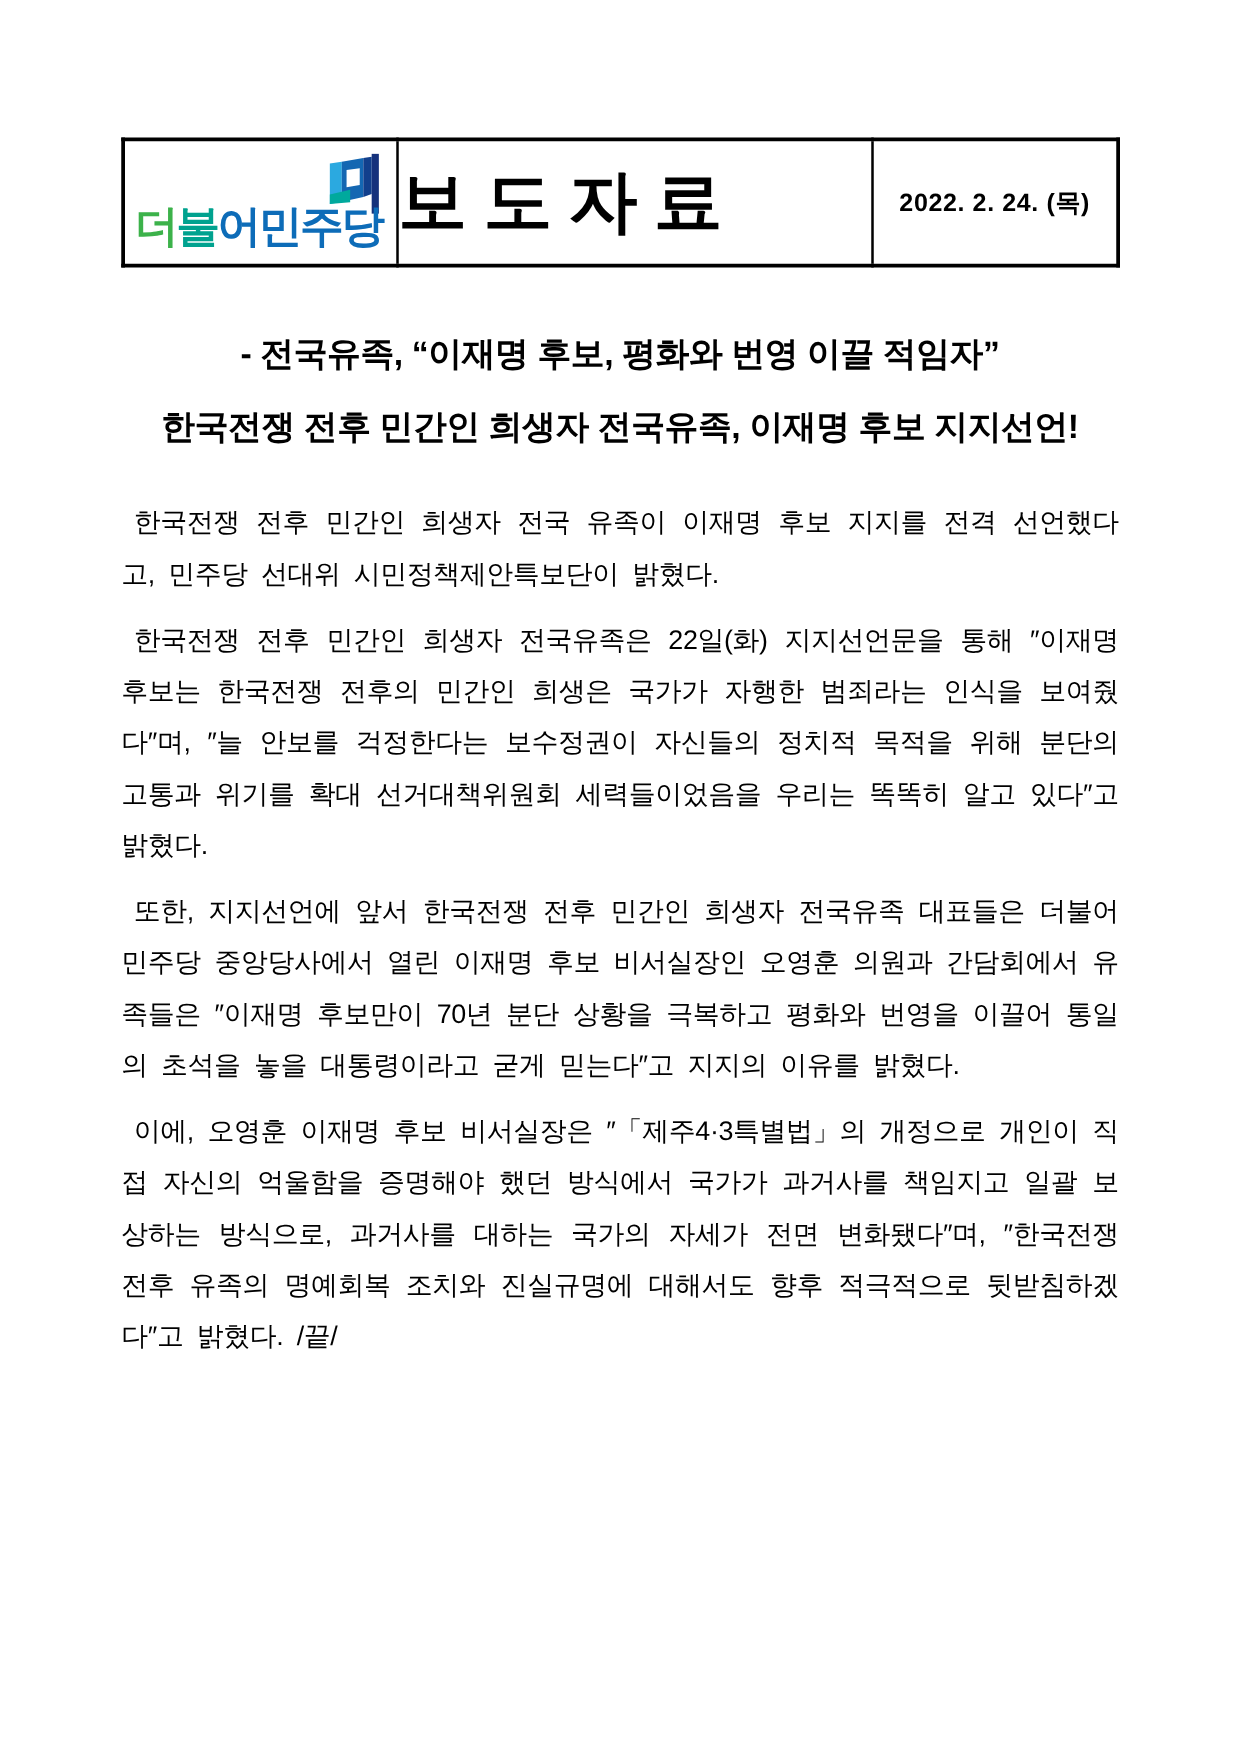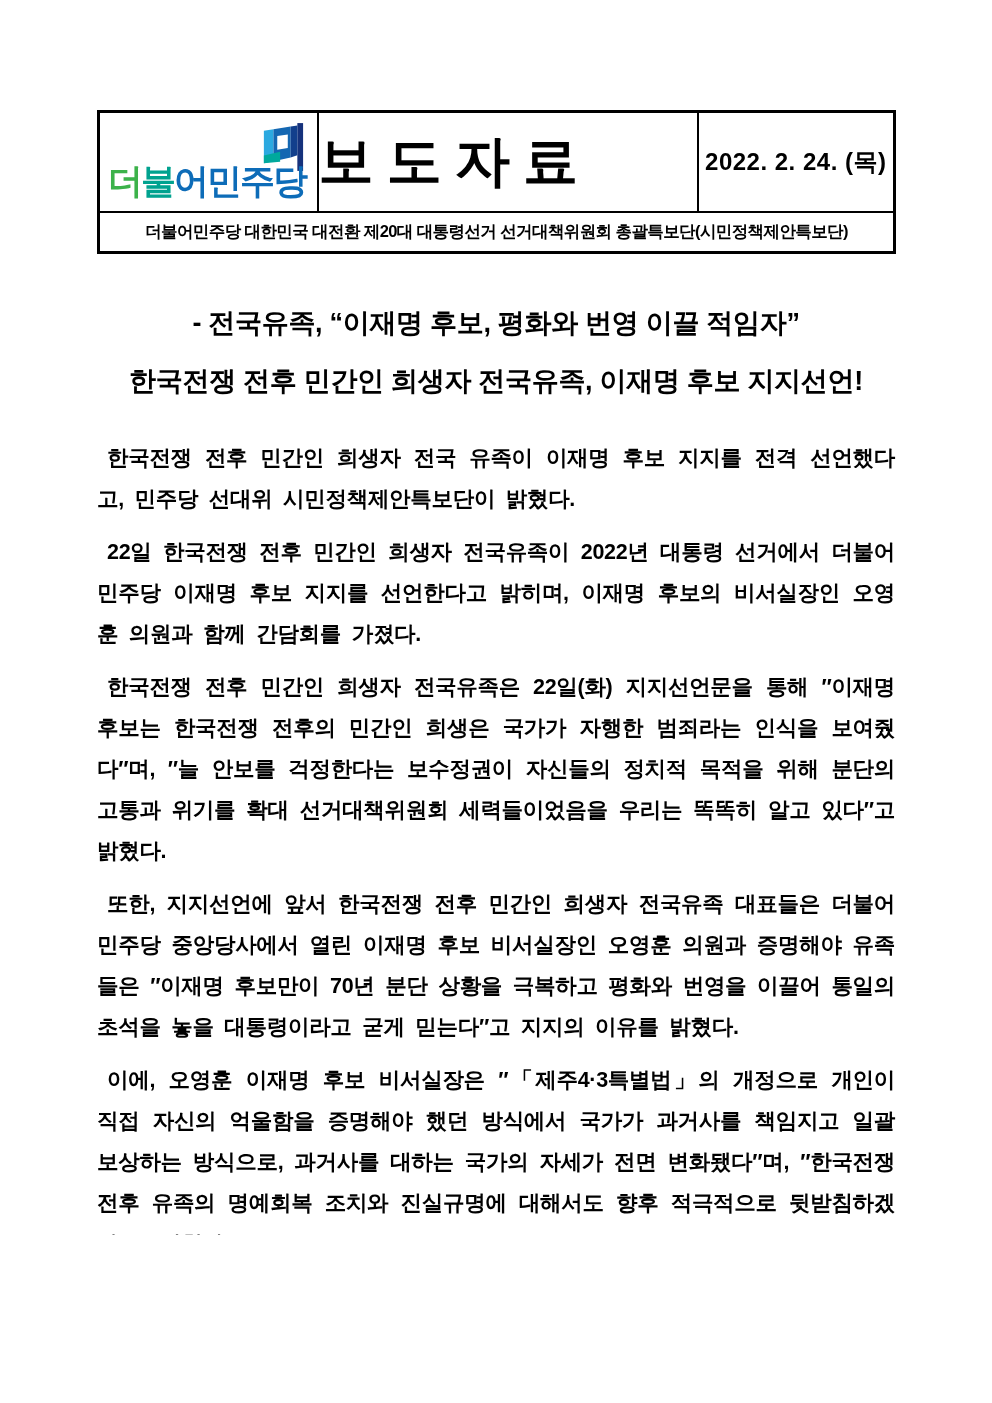--- a/index.html
+++ b/index.html
@@ -53,21 +53,21 @@
   }
 
   .doc-title {
     font-size: 55px;
     font-weight: 900;
     letter-spacing: 0.24em;
     margin-right: -0.24em; 
     white-space: nowrap;
   }
   .doc-date {
-    font-size: 24px;
+    font-size: 20px;
     font-weight: 700;
     letter-spacing: 0.5px;
     white-space: nowrap;
     text-align: center;
   }
   td.subtitle-cell {
     height: 40px;
     text-align: center;
     font-size: 16.5px;
     font-weight: 700;
@@ -79,21 +79,21 @@
   .headline {
     margin-top: 40px;
     text-align: center;
     font-weight: 900;
     font-size: 27px;
     line-height: 58px;
     letter-spacing: -0.3px;
   }
 
   
-  .body-text { margin-top: 28px; font-weight: bold; }
+  .body-text { margin-top: 28px; }
   .body-text p {
     font-size: 21.5px;
     line-height: 41px;
     text-align: justify;
     word-spacing: 5px;
     text-indent: 10px;
     margin-bottom: 12px;
     letter-spacing: -0.3px;
   }
 
@@ -131,34 +131,30 @@
           </div>
         </div>
       </td>
       <td class="title-cell">
         <span class="doc-title">보도자료</span>
       </td>
       <td class="date-cell">
         <span class="doc-date">2022. 2. 24. (목)</span>
       </td>
     </tr>
-    <tr>
-      <td class="subtitle-cell" colspan="3">더불어민주당 대한민국 대전환 제20대 대통령선거 선거대책위원회 총괄특보단(시민정책제안특보단)</td>
-    </tr>
   </tbody>
     </table>
 
   <div class="headline">
     <div>- 전국유족,  “이재명 후보, 평화와 번영 이끌 적임자”</div>
     <div>한국전쟁 전후 민간인 희생자 전국유족, 이재명 후보 지지선언!</div>
   </div>
 
   <div class="body-text">
     <p>한국전쟁 전후 민간인 희생자 전국 유족이 이재명 후보 지지를 전격 선언했다고, 민주당 선대위 시민정책제안특보단이 밝혔다.</p>
-    <p>22일 한국전쟁 전후 민간인 희생자 전국유족이 2022년 대통령 선거에서 더불어민주당 이재명 후보 지지를 선언한다고 밝히며, 이재명 후보의 비서실장인 오영훈 의원과 함께 간담회를 가졌다.</p>
     <p>한국전쟁 전후 민간인 희생자 전국유족은 22일(화) 지지선언문을 통해 ″이재명 후보는 한국전쟁 전후의 민간인 희생은 국가가 자행한 범죄라는 인식을 보여줬다″며, ″늘 안보를 걱정한다는 보수정권이 자신들의 정치적 목적을 위해 분단의 고통과 위기를 확대 선거대책위원회 세력들이었음을 우리는 똑똑히 알고 있다″고 밝혔다.</p>
-    <p>또한, 지지선언에 앞서 한국전쟁 전후 민간인 희생자 전국유족 대표들은 더불어민주당 중앙당사에서 열린 이재명 후보 비서실장인 오영훈 의원과 증명해야 유족들은 ″이재명 후보만이 70년 분단 상황을 극복하고 평화와 번영을 이끌어 통일의 초석을 놓을 대통령이라고 굳게 믿는다″고 지지의 이유를 밝혔다.</p>
+    <p>또한, 지지선언에 앞서 한국전쟁 전후 민간인 희생자 전국유족 대표들은 더불어민주당 중앙당사에서 열린 이재명 후보 비서실장인 오영훈 의원과 간담회에서 유족들은 ″이재명 후보만이 70년 분단 상황을 극복하고 평화와 번영을 이끌어 통일의 초석을 놓을 대통령이라고 굳게 믿는다″고 지지의 이유를 밝혔다.</p>
     <p>이에, 오영훈 이재명 후보 비서실장은 ″「제주4·3특별법」의 개정으로 개인이 직접 자신의 억울함을 증명해야 했던 방식에서 국가가 과거사를 책임지고 일괄 보상하는 방식으로, 과거사를 대하는 국가의 자세가 전면 변화됐다″며, ″한국전쟁 전후 유족의 명예회복 조치와 진실규명에 대해서도 향후 적극적으로 뒷받침하겠다″고 밝혔다. /끝/</p>
   </div>
 
   <div class="page-footer">- 1 -</div>
 
 </div>
 
 </body></html>

